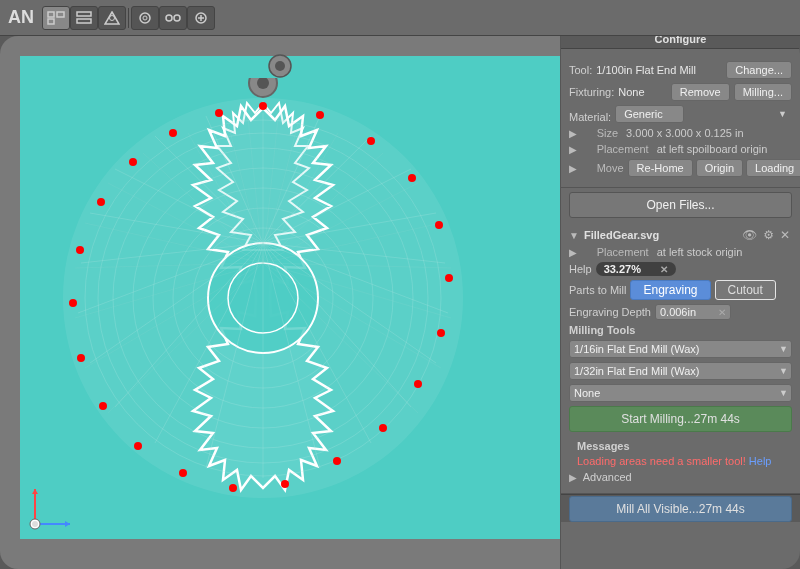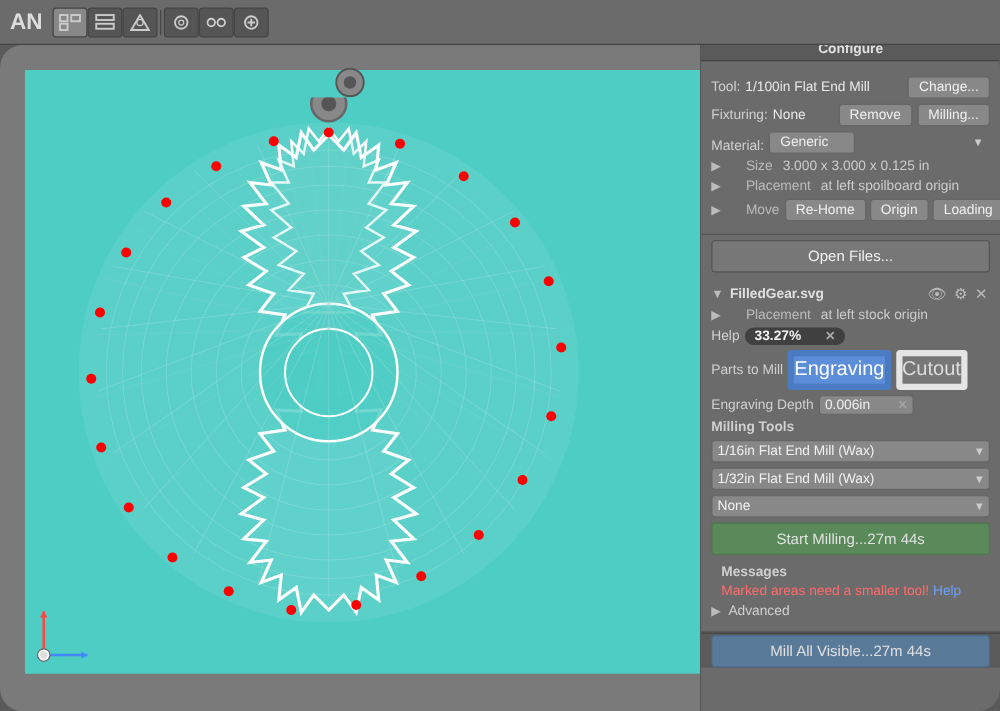--- a/index.html
+++ b/index.html
@@ -233,24 +233,24 @@
       gap: 19px;
       font-weight: bold;
     }
     .tag-pill .remove {
       color: #aaa;
       font-size: 10px;
       cursor: pointer;
     }
 
     .btn-toggle {
-      padding: 2px 0;
-      font-size: 16px;
+      padding: 2px 12px;
+      font-size: 12px;
       border-radius: 3px;
-      border: 5px solid #e5e5e5;
+      border: 1px solid #e5e5e5;
       cursor: pointer;
       white-space: nowrap;
     }
     .btn-toggle.active {
       background: #5b8dd9;
       border-color: #4a7ac0;
       color: #fff;
     }
     .btn-toggle.inactive {
       background: #777;
@@ -678,21 +678,21 @@
         </div>
       </div>
 
       <div class="row">
         <button class="btn btn-large" style="background:#5a8a5a;border-color:#4a7a4a;color:#e0e0e0;">Start Milling...27m 44s</button>
       </div>
 
       <div class="messages-section">
         <div class="messages-title">Messages</div>
         <div class="error-text">
-          <span>Marked areas need a smaller tool!</span>
+          <span>Loading areas need a smaller tool!</span>
           <span class="help-link">Help</span>
         </div>
       </div>
 
       <div class="row">
         <span class="expand-arrow">▶</span>
         <span class="label">Advanced</span>
       </div>
     </div>
 

